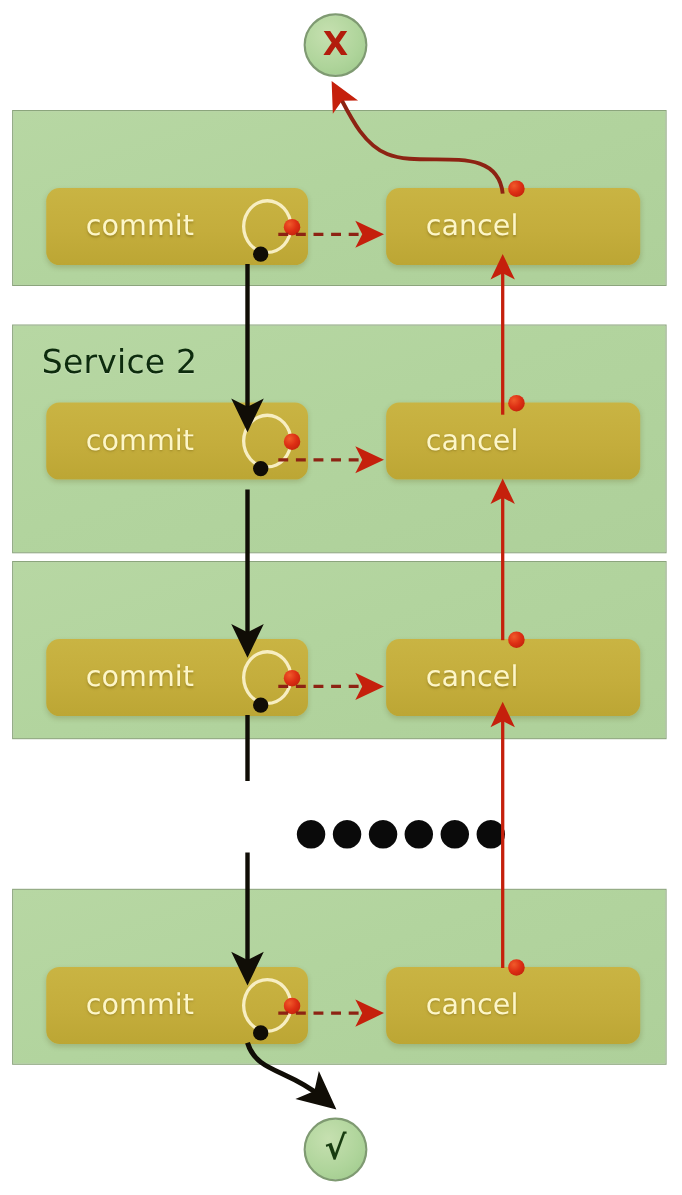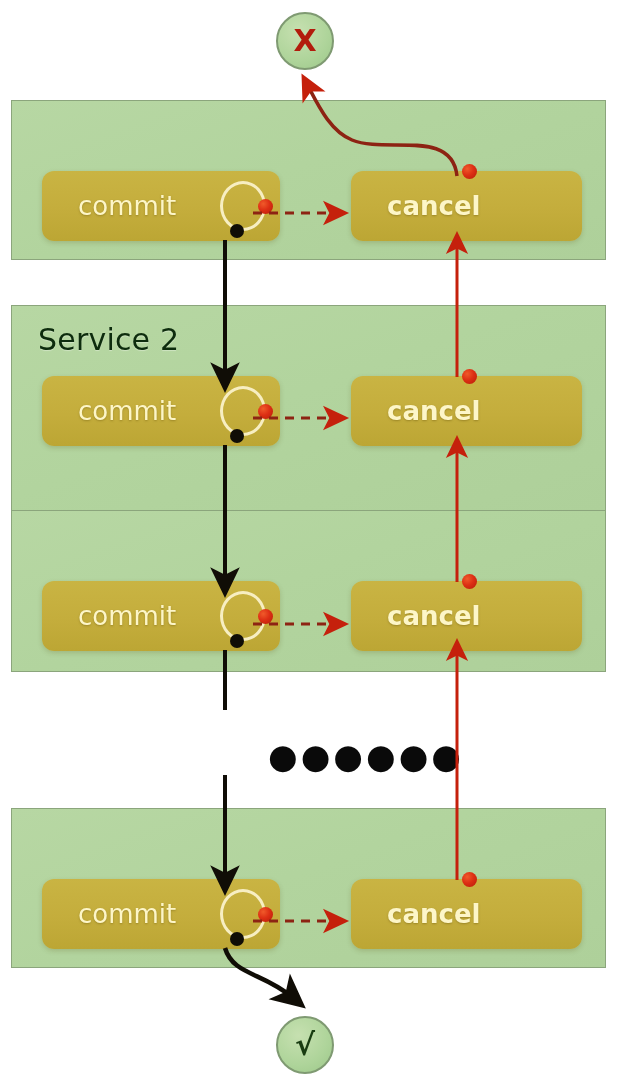--- a/index.html
+++ b/index.html
@@ -54,21 +54,20 @@
     left: 30px;
     width: 238px;
     height: 70px;
     top: 70px;
   }
   .action-box.cancel {
     left: 339px;
     width: 231px;
     height: 70px;
     top: 70px;
-    font-weight: bold;
   }
   .action-label {
     position: absolute;
     left: 36px;
     top: 50%;
     transform: translateY(-50%);
     font-size: 26px;
     color: #fdf6c8;
     text-shadow: 0 1px 2px rgba(120,100,20,0.5);
     white-space: nowrap;
@@ -178,21 +177,21 @@
       <span class="dot-red" style="left:216px; top:28px;"></span>
       <span class="dot-black" style="left:188px; top:53px;"></span>
     </div>
 
     <div class="action-box cancel">
       <span class="action-label">cancel</span>
       <span class="dot-red" style="left:111px; top:-7px;"></span>
     </div>
   </div>
 
-  <div class="service-block" style="top:305px; height:208px;">
+  <div class="service-block" style="top:295px; height:208px;">
     <div class="service-label">Service 2</div>
 
     <div class="action-box commit">
       <span class="action-label">commit</span>
       <span class="commit-circle"></span>
       <span class="dot-red" style="left:216px; top:28px;"></span>
       <span class="dot-black" style="left:188px; top:53px;"></span>
     </div>
 
     <div class="action-box cancel">

